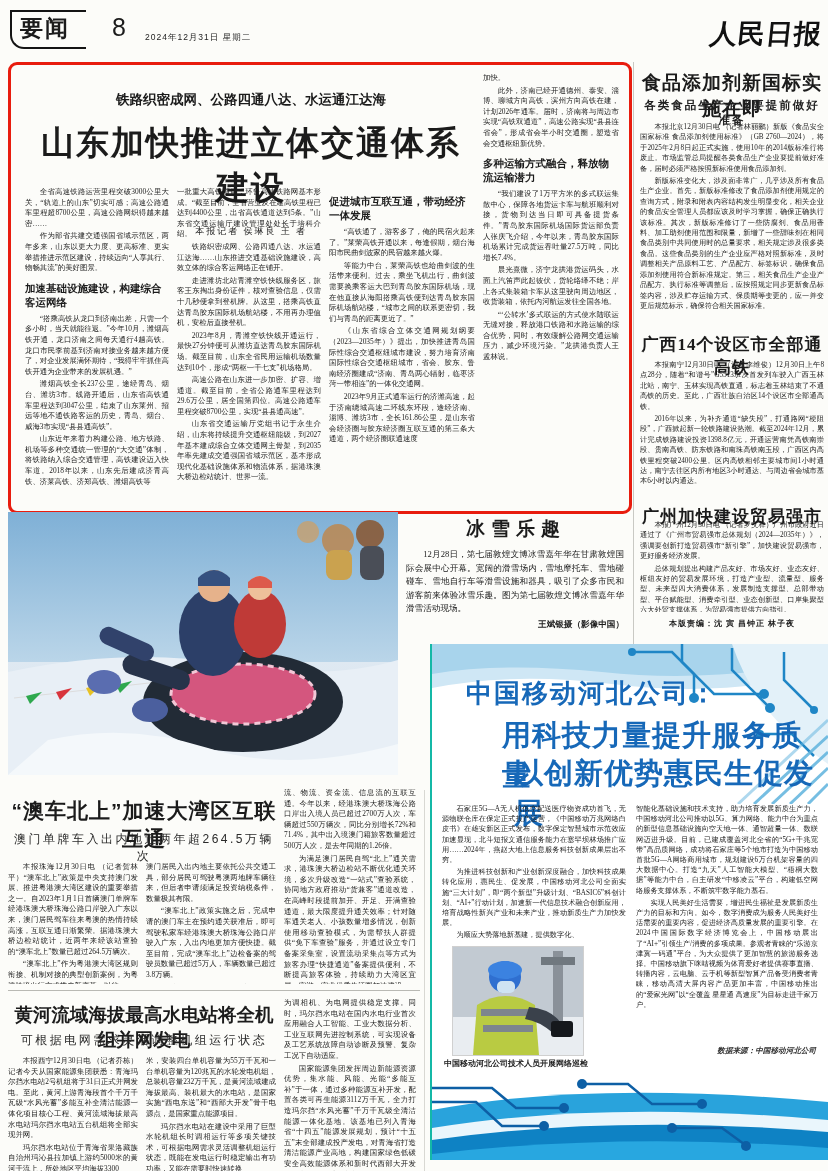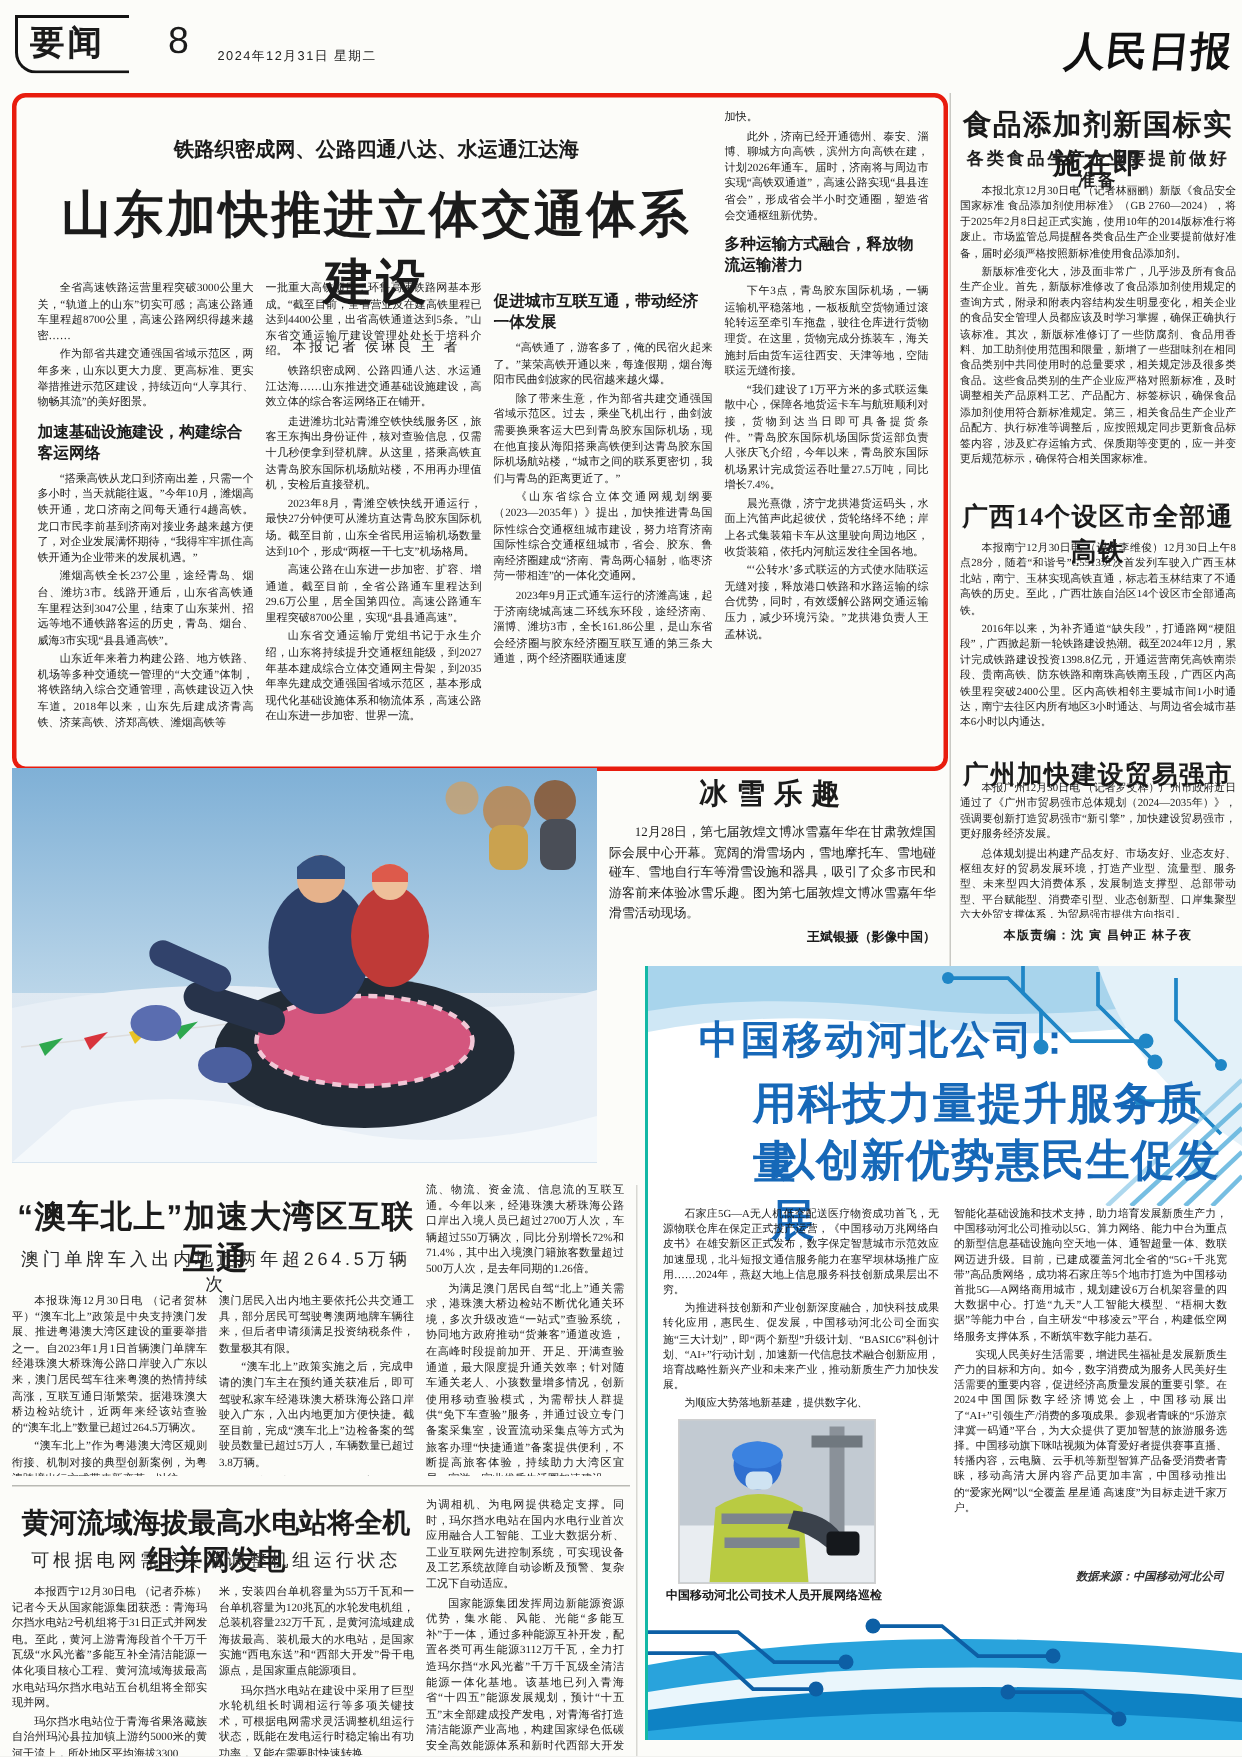--- a/index.html
+++ b/index.html
@@ -84,34 +84,33 @@
         <p class="para">“搭乘高铁从龙口到济南出差，只需一个多小时，当天就能往返。”今年10月，潍烟高铁开通，龙口济南之间每天通行4趟高铁。龙口市民李前基到济南对接业务越来越方便了，对企业发展满怀期待，“我得牢牢抓住高铁开通为企业带来的发展机遇。”</p>
         <p class="para">潍烟高铁全长237公里，途经青岛、烟台、潍坊3市。线路开通后，山东省高铁通车里程达到3047公里，结束了山东莱州、招远等地不通铁路客运的历史，青岛、烟台、威海3市实现“县县通高铁”。</p>
         <p class="para">山东近年来着力构建公路、地方铁路、机场等多种交通统一管理的“大交通”体制，将铁路纳入综合交通管理，高铁建设迈入快车道。2018年以来，山东先后建成济青高铁、济莱高铁、济郑高铁、潍烟高铁等</p>
       </div>
     <div class="col" style="left:166px;top:122px;width:144px;height:312px;">
         <p class="cont">一批重大高铁项目，环鲁高速铁路网基本形成。“截至目前，全省营业及在建高铁里程已达到4400公里，出省高铁通道达到5条。”山东省交通运输厅建设管理处处长于培科介绍。</p>
         <p class="para">铁路织密成网、公路四通八达、水运通江达海……山东推进交通基础设施建设，高效立体的综合客运网络正在铺开。</p>
         <p class="para">走进潍坊北站青潍空铁快线服务区，旅客王东掏出身份证件，核对查验信息，仅需十几秒便拿到登机牌。从这里，搭乘高铁直达青岛胶东国际机场航站楼，不用再办理值机，安检后直接登机。</p>
         <p class="para">2023年8月，青潍空铁快线开通运行，最快27分钟便可从潍坊直达青岛胶东国际机场。截至目前，山东全省民用运输机场数量达到10个，形成“两枢一干七支”机场格局。</p>
         <p class="para">高速公路在山东进一步加密、扩容、增通道。截至目前，全省公路通车里程达到29.6万公里，居全国第四位。高速公路通车里程突破8700公里，实现“县县通高速”。</p>
-        <p class="para">山东省交通运输厅党组书记于永生介绍，山东将持续提升交通枢纽能级，到2027年基本建成综合立体交通网主骨架，到2035年率先建成交通强国省域示范区，基本形成现代化基础设施体系和物流体系，高速公路在山东进一步加密、世界一流。</p>
+        <p class="para">山东省交通运输厅党组书记于永生介绍，山东将持续提升交通枢纽能级，到2027年基本建成综合立体交通网主骨架，到2035年率先建成交通强国省域示范区，基本形成现代化基础设施体系和物流体系，据港珠澳大桥边检站统计、世界一流。</p>
       </div>
     <div class="col" style="left:318px;top:122px;width:146px;height:312px;">
         <p class="subhead">促进城市互联互通，带动经济一体发展</p>
         <p class="para">“高铁通了，游客多了，俺的民宿火起来了。”莱荣高铁开通以来，每逢假期，烟台海阳市民曲剑波家的民宿越来越火爆。</p>
-        <p class="para">除了带来生意，作为部省共建交通强国省域示范区。过去，乘坐飞机出行，曲剑波需要换乘客运大巴到青岛胶东国际机场，现在他直接从海阳搭乘高铁便到达青岛胶东国际机场航站楼，“城市之间的联系更密切，我们与青岛的距离更近了。”</p>
+        <p class="para">等能力中台，莱荣高铁也给曲剑波的生活带来便利。过去，乘坐飞机出行，曲剑波需要换乘客运大巴到青岛胶东国际机场，现在他直接从海阳搭乘高铁便到达青岛胶东国际机场航站楼，“城市之间的联系更密切，我们与青岛的距离更近了。”</p>
         <p class="para">《山东省综合立体交通网规划纲要（2023—2035年）》提出，加快推进青岛国际性综合交通枢纽城市建设，努力培育济南国际性综合交通枢纽城市，省会、胶东、鲁南经济圈建成“济南、青岛两心辐射，临枣济菏一带相连”的一体化交通网。</p>
         <p class="para">2023年9月正式通车运行的济潍高速，起于济南绕城高速二环线东环段，途经济南、淄博、潍坊3市，全长161.86公里，是山东省会经济圈与胶东经济圈互联互通的第三条大通道，两个经济圈联通速度</p>
       </div>
     <div class="col" style="left:472px;top:8px;width:136px;height:426px;">
         <p class="cont">加快。</p>
         <p class="para">此外，济南已经开通德州、泰安、淄博、聊城方向高铁，滨州方向高铁在建，计划2026年通车。届时，济南将与周边市实现“高铁双通道”，高速公路实现“县县连省会”，形成省会半小时交通圈，塑造省会交通枢纽新优势。</p>
         <p class="subhead">多种运输方式融合，释放物流运输潜力</p>
-        <p class="para">下午3点，青岛胶东国际机场，一辆运输机平稳落地，一板板航空货物通过滚轮转运至牵引车拖盘，驶往仓库进行货物理货。在这里，货物完成分拣装车，海关施封后由货车运往西安、天津等地，空陆联运无缝衔接。</p>
         <p class="para">“我们建设了1万平方米的多式联运集散中心，保障各地货运卡车与航班顺利对接，货物到达当日即可具备提货条件。”青岛胶东国际机场国际货运部负责人张庆飞介绍，今年以来，青岛胶东国际机场累计完成货运吞吐量27.5万吨，同比增长7.4%。</p>
         <p class="para">晨光熹微，济宁龙拱港货运码头，水面上汽笛声此起彼伏，货轮络绎不绝；岸上各式集装箱卡车从这里驶向周边地区，收货装箱，依托内河航运发往全国各地。</p>
         <p class="para">“‘公转水’多式联运的方式使水陆联运无缝对接，释放港口铁路和水路运输的综合优势，同时，有效缓解公路网交通运输压力，减少环境污染。”龙拱港负责人王孟林说。</p>
       </div>
   </section>
 
   <div class="vrule" style="left:633px;top:62px;height:586px;"></div>
 
   <div class="rtitle" style="left:640px;top:70px;width:184px;">食品添加剂新国标实施在即</div>
   <div class="rsub" style="left:640px;top:98px;width:184px;">各类食品生产企业要提前做好准备</div>

